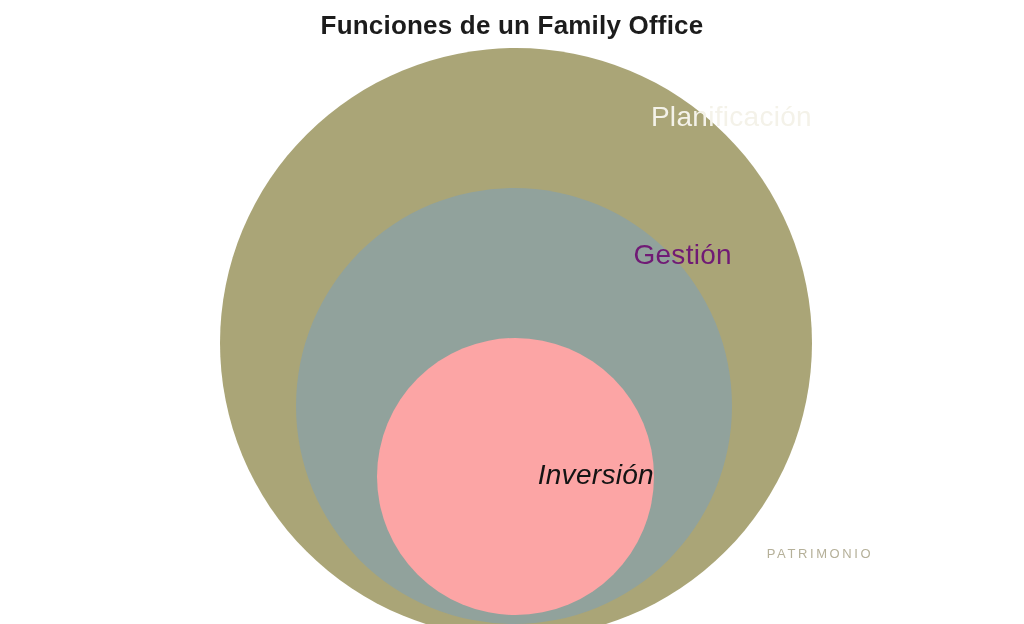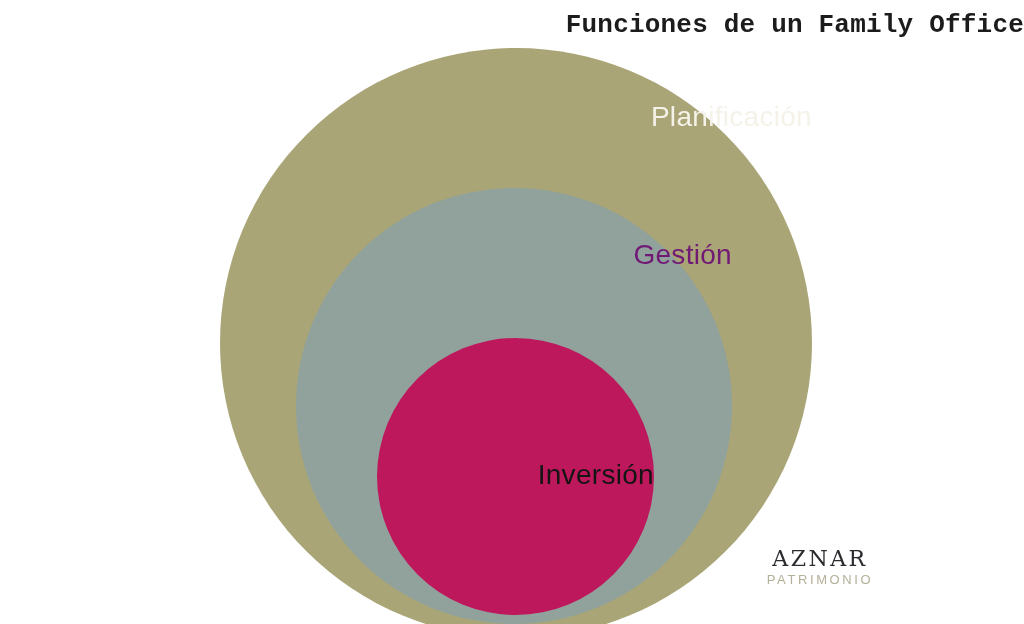--- a/index.html
+++ b/index.html
@@ -9,22 +9,22 @@
     height: 624px;
     background: #ffffff;
     overflow: hidden;
     font-family: "Liberation Sans", sans-serif;
   }
   .title {
     position: absolute;
     top: 10px;
     left: 0;
     width: 1024px;
-    text-align: right;
-    font-family: Liberation Mono, monospace;
+    text-align: center;
+    font-family: Liberation Sans, sans-serif;
     font-weight: 600;
     font-size: 26px;
     letter-spacing: 0.2px;
     color: #1c1c1c;
   }
   .circle {
     position: absolute;
     border-radius: 50%;
   }
   .circle-planificacion {
@@ -88,22 +88,21 @@
   <div class="title" style="color: rgb(28, 28, 28);">Funciones de un Family Office</div>
 
   <div class="circle circle-planificacion" style="background-color: rgb(170, 165, 119);">
     <div class="ring-label label-planificacion" style="color: rgb(244, 242, 233);">Planificación</div>
   </div>
 
   <div class="circle circle-gestion" style="background-color: rgb(145, 162, 156);">
     <div class="ring-label label-gestion" style="color: #701a75;">Gestión</div>
   </div>
 
-  <div class="circle circle-inversion" style="background-color: #be185d;">
+  <div class="circle circle-inversion" style="background-color: #fca5a5; font-style: italic;">
     <div class="ring-label label-inversion" style="color: rgb(20, 20, 20);">Inversión</div>
   </div>
 
   <div class="logo">
-    <div class="logo-name" style="color: rgb(44, 44, 48);">AZNAR</div>
     <div class="logo-subtitle" style="color: rgb(181, 176, 153);">PATRIMONIO</div>
   </div>
 
 </div>
 
 </body></html>

